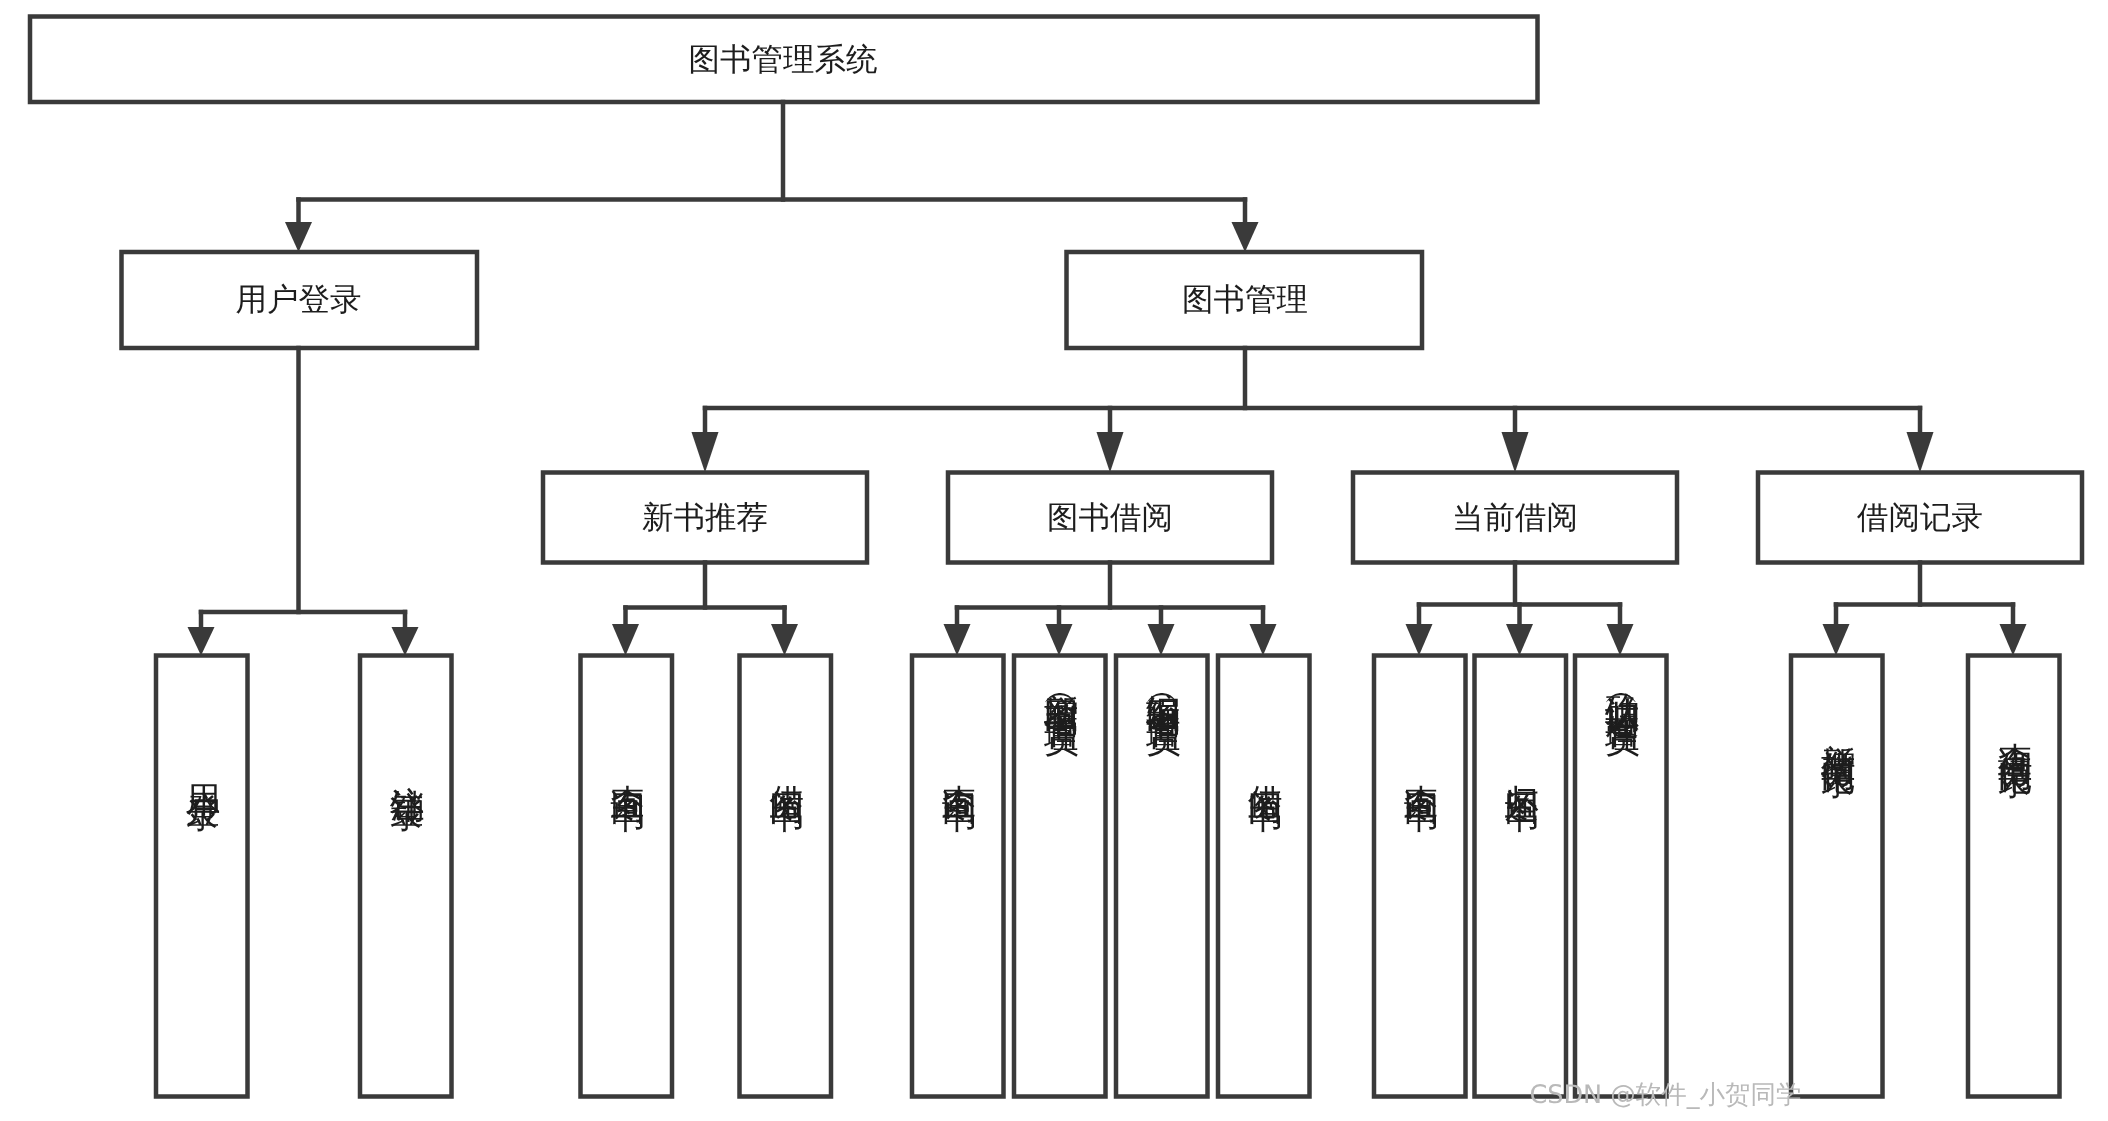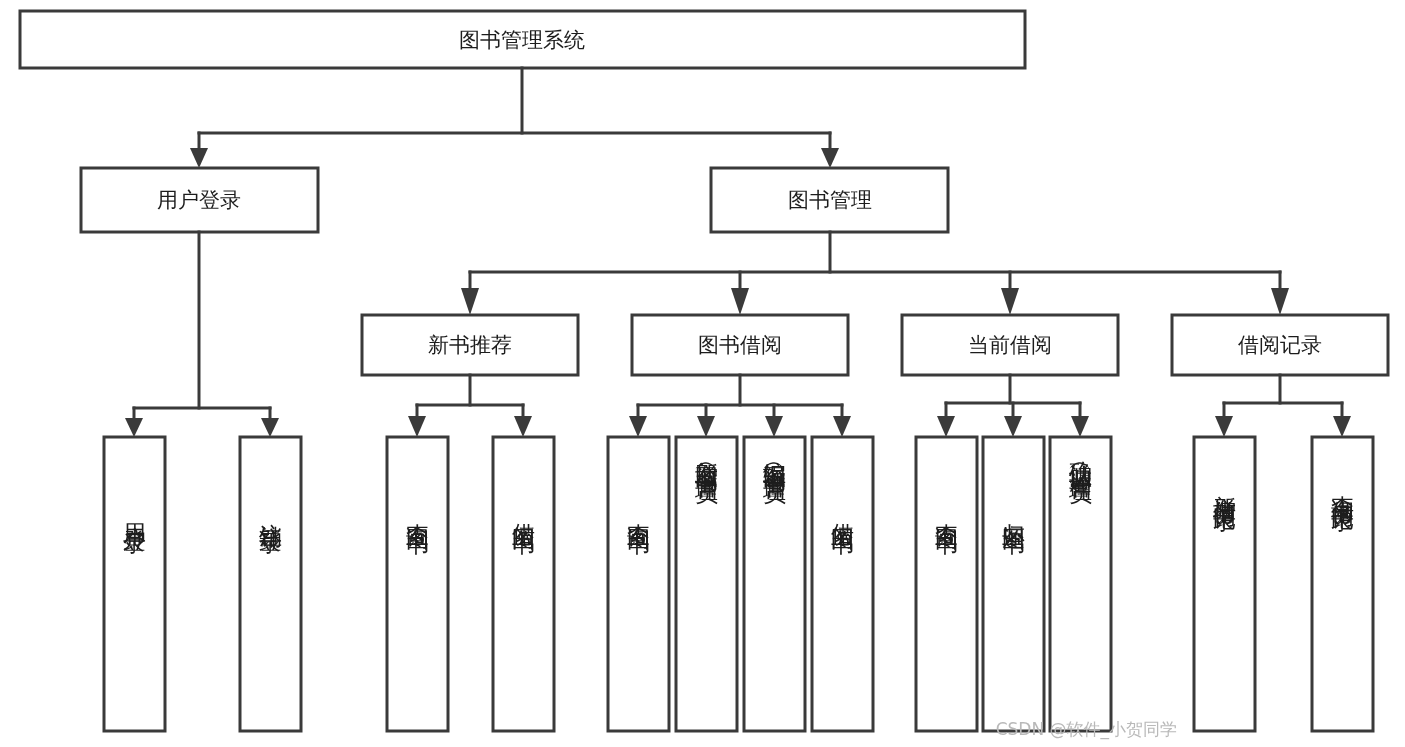--- a/index.html
+++ b/index.html
@@ -60,21 +60,21 @@
     text-orientation: upright;
     font-family: "DejaVu Sans", "Liberation Sans", sans-serif;
     font-size: 23px;
     line-height: 1;
     letter-spacing: 3px;
     color: #1d1d1d;
     white-space: nowrap;
   }
   .watermark {
     position: absolute;
-    right: 24px;
+    right: 0;
     bottom: 6px;
     font-family: "DejaVu Sans", "Liberation Sans", sans-serif;
     font-size: 17px;
     color: #b9b9b9;
     white-space: nowrap;
   }
 </style>
 </head>
 <body>
 

